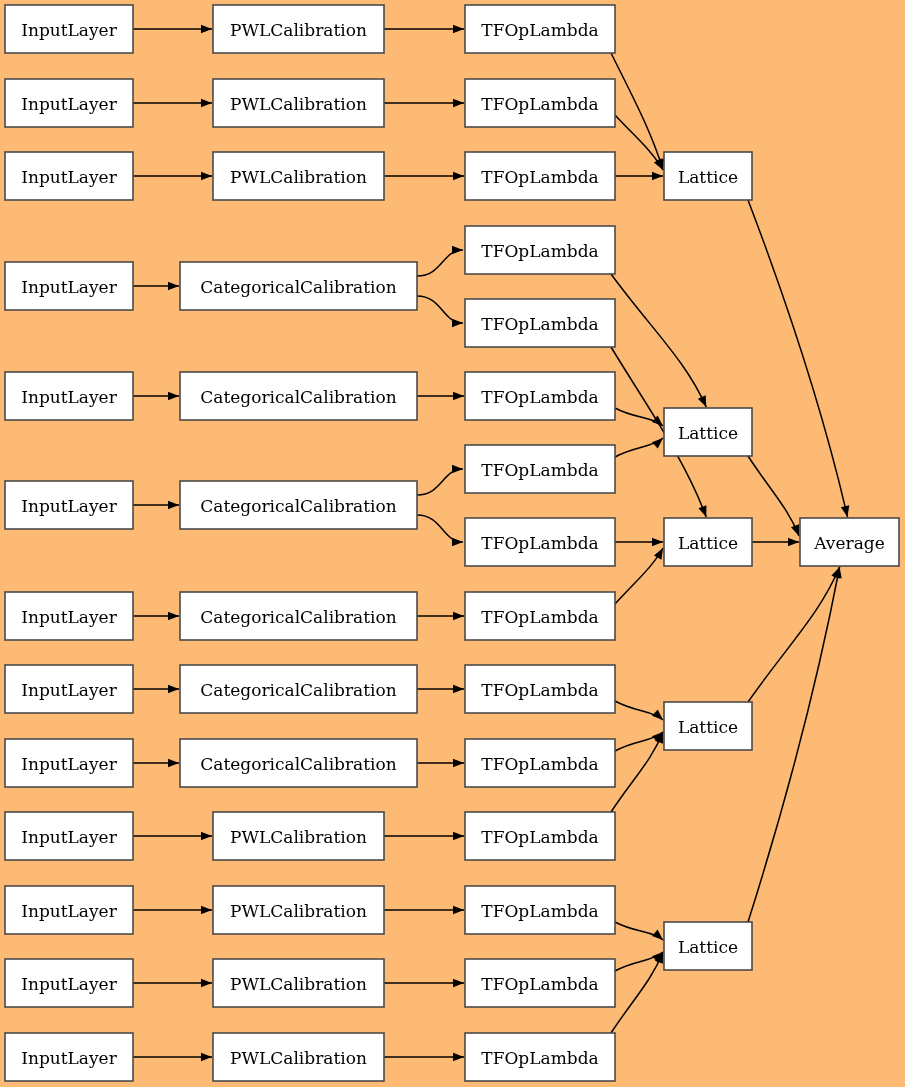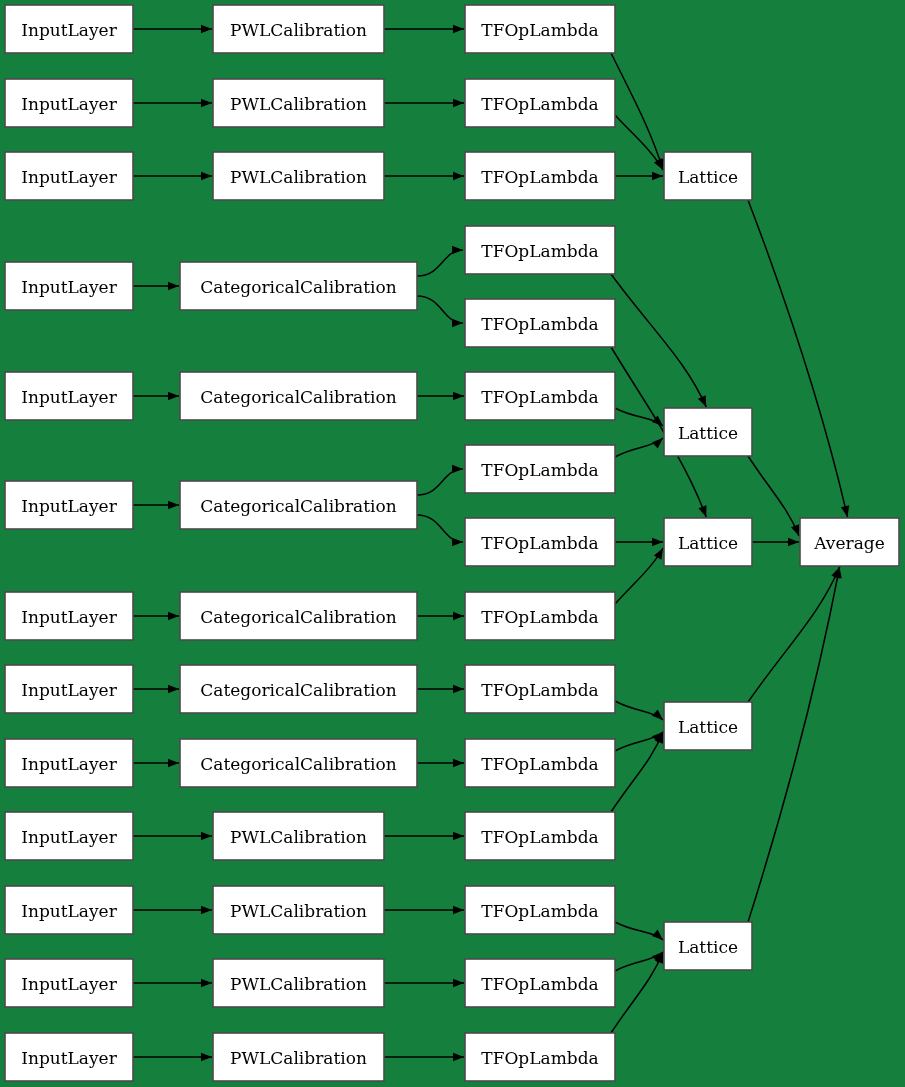--- a/index.html
+++ b/index.html
@@ -4,21 +4,21 @@
 <style>
   html, body {
     margin: 0;
     padding: 0;
     background: #ffffff;
   }
   #graph-root {
     position: relative;
     width: 905px;
     height: 1087px;
-    background: #15803d;
+    background: #fdba74;
     font-family: "DejaVu Serif", "Liberation Serif", serif;
   }
   svg#graph-canvas {
     position: absolute;
     top: 0;
     left: 0;
     width: 905px;
     height: 1087px;
     display: block;
   }

